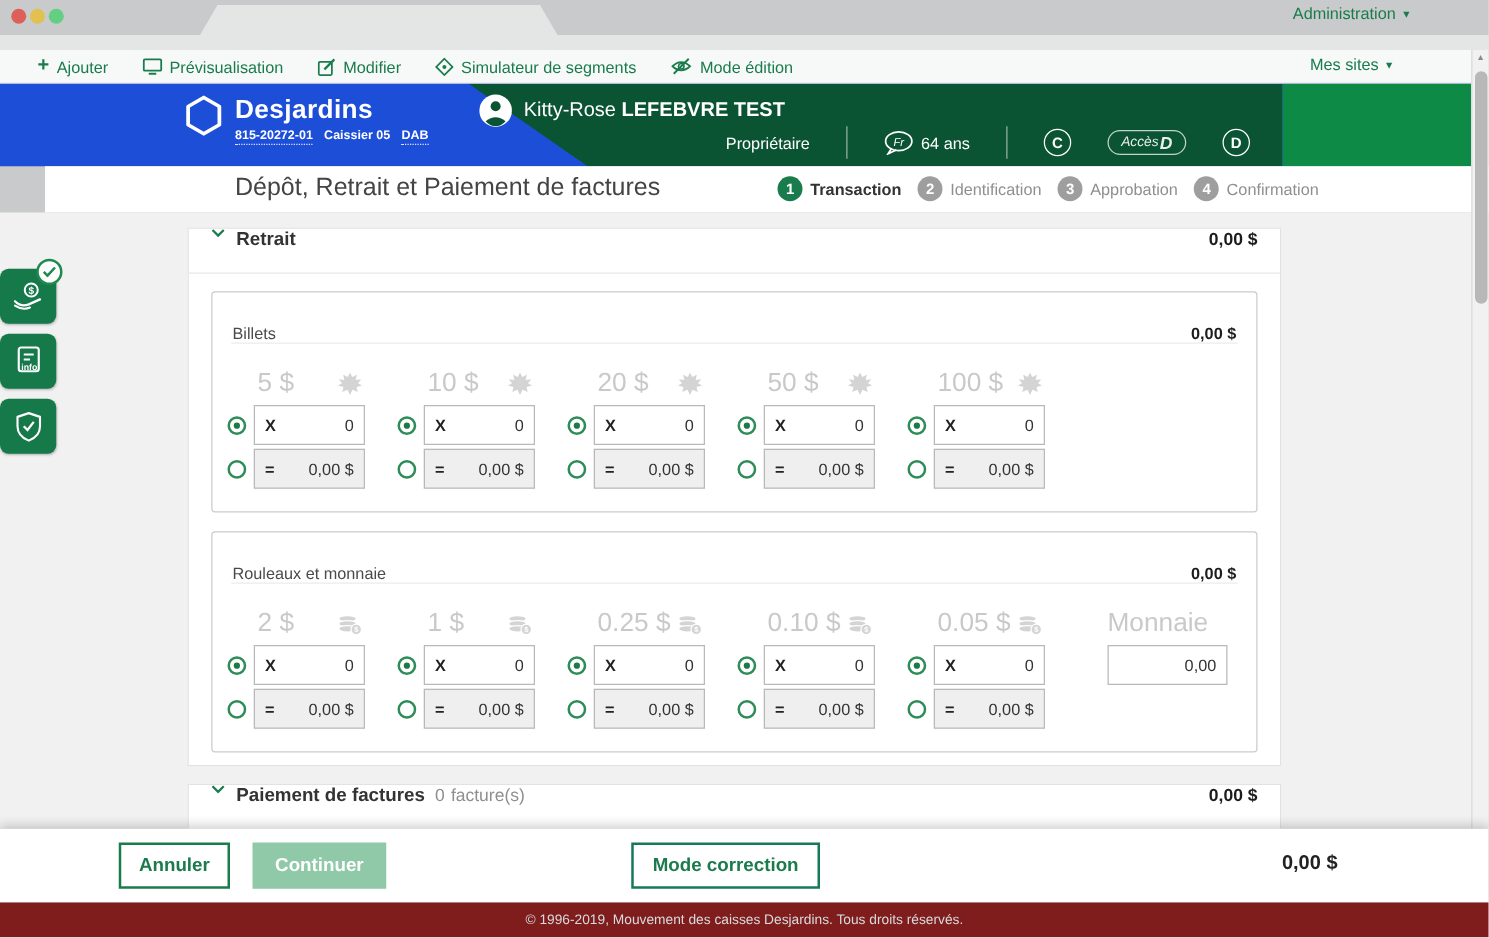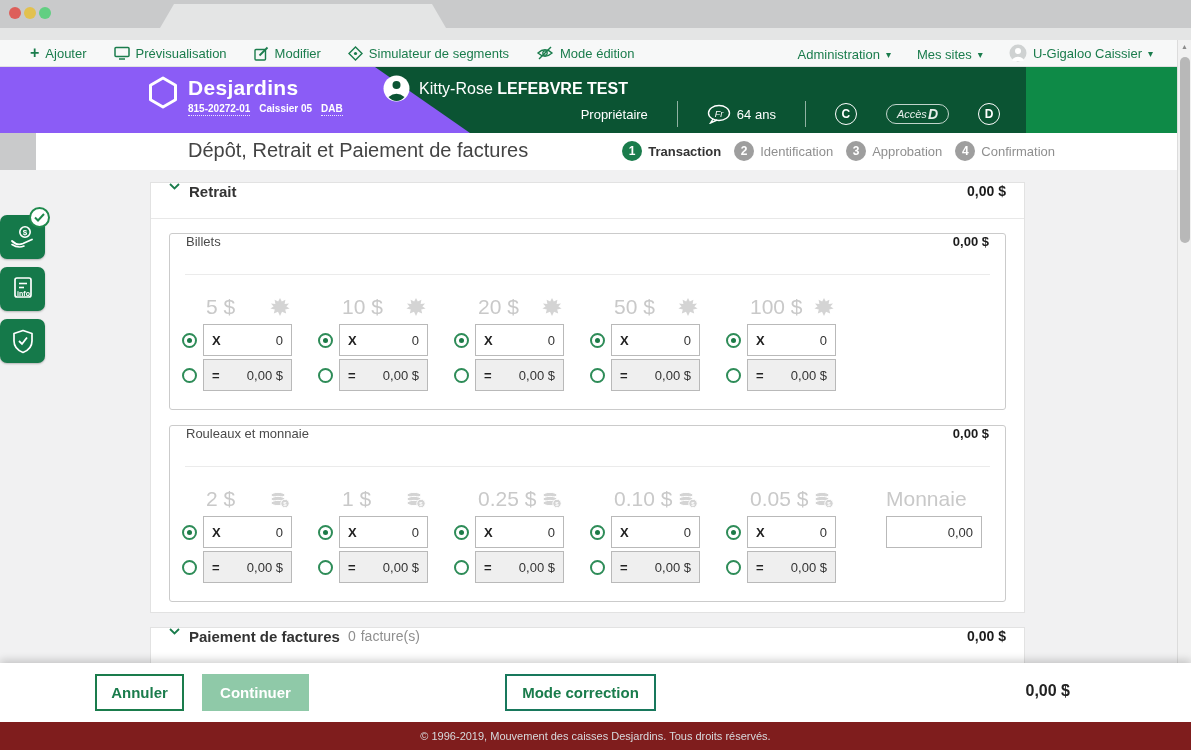--- a/index.html
+++ b/index.html
@@ -13,28 +13,28 @@
   .light.yellow { left:24px; background:#e2c14f; }
   .light.green { left:39px; background:#62cf82; }
   .chrome-tab { position:absolute; left:160px; top:4px; width:286px; height:24px; background:#e4e5e5;
                 clip-path:polygon(14px 0, calc(100% - 14px) 0, 100% 100%, 0 100%); }
   .chrome-strip { position:absolute; top:28px; left:0; width:100%; height:12px; background:#e4e5e5; }
 
   
   .toolbar { position:absolute; top:40px; left:0; width:1177px; height:27px; background:#f7f8f8;
              border-bottom:1px solid #e1e1e1; display:flex; align-items:center; }
   .tb-left { display:flex; align-items:center; gap:27px; padding-left:30px; }
-  .tb-right { margin-left:auto; display:flex; align-items:flex-end; gap:26px; padding-right:24px; }
+  .tb-right { margin-left:auto; display:flex; align-items:center; gap:26px; padding-right:24px;flex-direction:column; }
   .tb-item { display:flex; align-items:center; gap:6px; color:#1a7c4c; font-size:13px; cursor:pointer; white-space:nowrap; }
   .tb-item svg { display:block; }
   .tb-plus { font-size:16px; font-weight:700; line-height:12px; }
   .caret { font-size:10px; color:#1a7c4c; }
 
   
-  .greenbar { position:absolute; top:67px; left:0; width:1177px; height:66px; background:#8b5cf6; overflow:hidden; color:#fff; }
+  .greenbar { position:absolute; top:67px; left:0; width:1177px; height:66px; background:#1d4ed8; overflow:hidden; color:#fff; }
   .band-dark { position:absolute; left:375px; top:0; width:651px; height:66px; background:#0b5433;
                clip-path:polygon(0 0, 100% 0, 100% 100%, 14.6% 100%); }
   .band-bright { position:absolute; left:1026px; top:0; width:151px; height:66px; background:#0e8a47; }
   .brand { position:absolute; left:148px; top:9px; display:flex; gap:10px; }
   .brand-name { font-size:21px; font-weight:700; letter-spacing:.3px; line-height:24px; }
   .brand-sub { font-size:10px; font-weight:700; margin-top:3px; display:flex; gap:9px; }
   .dotted { border-bottom:1px dotted rgba(255,255,255,.85); padding-bottom:1px; }
   .client { position:absolute; left:383px; top:8px; display:flex; align-items:center; gap:9px; }
   .client-name { font-size:16px; }
   .client-name b { font-weight:700; }
@@ -74,21 +74,21 @@
   .panel.paiement { top:457px; height:60px; }
   .panel-head { height:36px; display:flex; align-items:flex-start; padding:0 18px; cursor:pointer; }
   .panel.retrait .panel-head { border-bottom:1px solid #e8e8e8; }
   .panel-title { font-size:15px; font-weight:700; color:#333; margin-left:9px; }
   .panel-count { font-size:14px; color:#8f8f8f; margin-left:8px; display:flex; gap:5px; }
   .panel-total { margin-left:auto; font-size:14px; font-weight:700; color:#1c1c1c; }
   .panel.paiement .panel-head { height:44px; }
 
   .denom-box { margin:14px 18px 0; border:1px solid #cbcbcb; border-radius:3px; }
   .denom-box.roul { margin-top:15px; }
-  .box-head { height:40px; display:flex; align-items:flex-start; padding:0 16px; }
+  .box-head { height:40px; display:flex; align-items:flex-end; padding:0 16px; }
   .box-title { font-size:13px; color:#4a4a4a; }
   .box-total { margin-left:auto; font-size:13px; font-weight:700; color:#1c1c1c; }
   .box-divider { margin:0 15px; border-top:1px solid #ebebeb; }
   .cols { display:flex; padding:6px 0 18px 12px; }
   .col { width:110px; margin-right:26px; }
   .col-head { height:40px; display:flex; align-items:flex-end; justify-content:space-between; padding:0 2px 4px 24px;
               font-size:21px; color:#c9c9c9; }
   .col-head .denom { line-height:20px; white-space:nowrap; }
   .cell { display:flex; align-items:center; margin-top:3px; }
   .radio { width:15px; height:15px; border:2px solid #2e8c58; border-radius:50%; margin-right:6px; position:relative;

